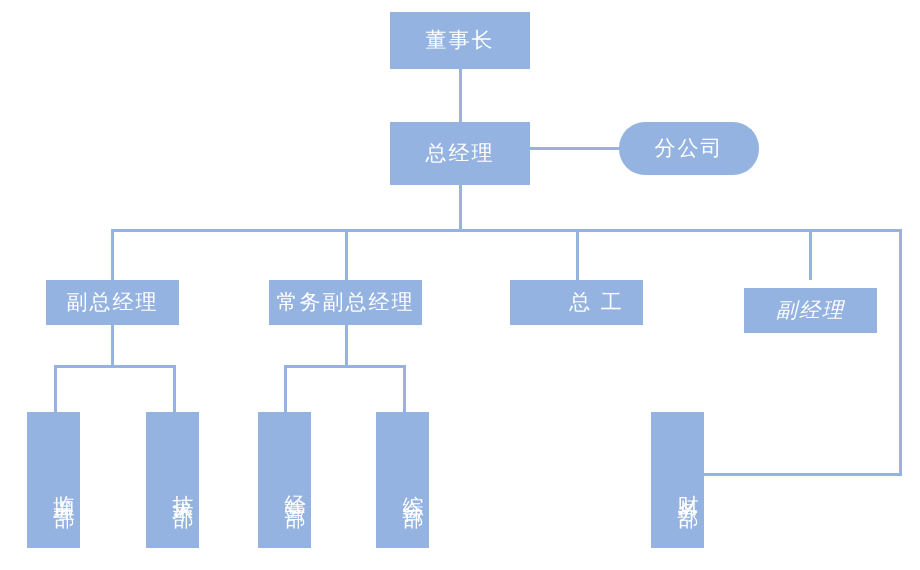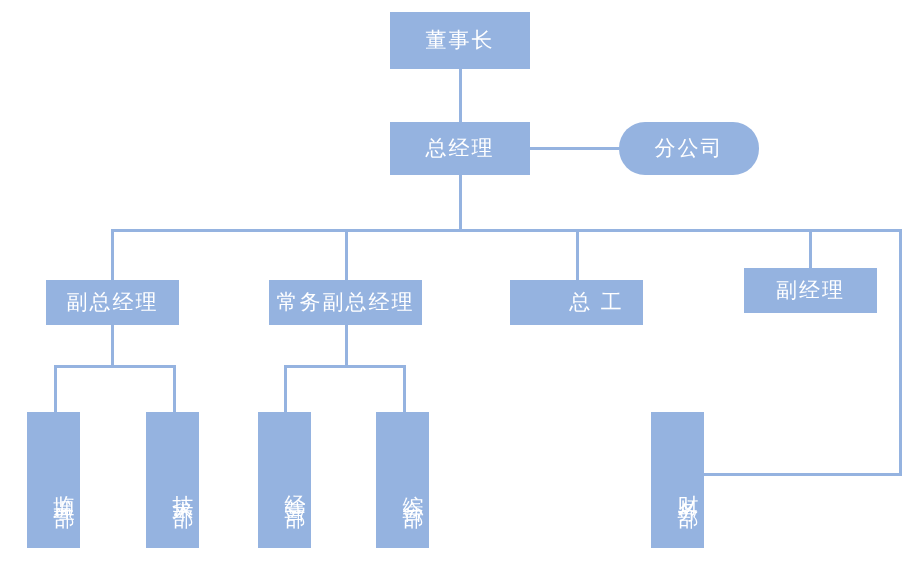--- a/index.html
+++ b/index.html
@@ -77,27 +77,27 @@
   <div class="conn v" style="left:345px; top:325px; height:41px;"></div>
   <div class="conn h" style="left:284px; top:365px; width:122px;"></div>
   <div class="conn v" style="left:284px; top:365px; height:48px;"></div>
   <div class="conn v" style="left:403px; top:365px; height:48px;"></div>
 
   <div class="conn v" style="left:899px; top:229px; height:247px;"></div>
   <div class="conn h" style="left:703px; top:473px; width:199px;"></div>
 
   <div class="node horizontal" style="left:390px; top:12px; width:140px; height:57px;">董事长</div>
 
-  <div class="node horizontal" style="left:390px; top:122px; width:140px; height:53px;">总经理</div>
+  <div class="node horizontal" style="left:390px; top:122px; width:140px; height:63px;">总经理</div>
   <div class="node horizontal" style="left:619px; top:122px; width:140px; height:53px;border-radius:26px;">分公司</div>
 
   <div class="node horizontal" style="left:46px; top:280px; width:133px; height:45px;">副总经理</div>
   <div class="node horizontal" style="left:269px; top:280px; width:153px; height:45px;">常务副总经理</div>
   <div class="node horizontal" style="left:510px; top:280px; width:133px; height:45px;padding-left:40px;">总 工</div>
-  <div class="node horizontal" style="left:744px; top:268px; width:133px; height:45px;">副经理</div>
+  <div class="node horizontal" style="left:744px; top:288px; width:133px; height:45px;font-style:italic;">副经理</div>
 
   <div class="node vertical" style="left:27px; top:412px; width:53px; height:136px;">监理部</div>
   <div class="node vertical" style="left:146px; top:412px; width:53px; height:136px;">技术部</div>
   <div class="node vertical" style="left:258px; top:412px; width:53px; height:136px;">经营部</div>
   <div class="node vertical" style="left:376px; top:412px; width:53px; height:136px;">综合部</div>
   <div class="node vertical" style="left:651px; top:412px; width:53px; height:136px;">财务部</div>
 
 </div>
 
 </body></html>

